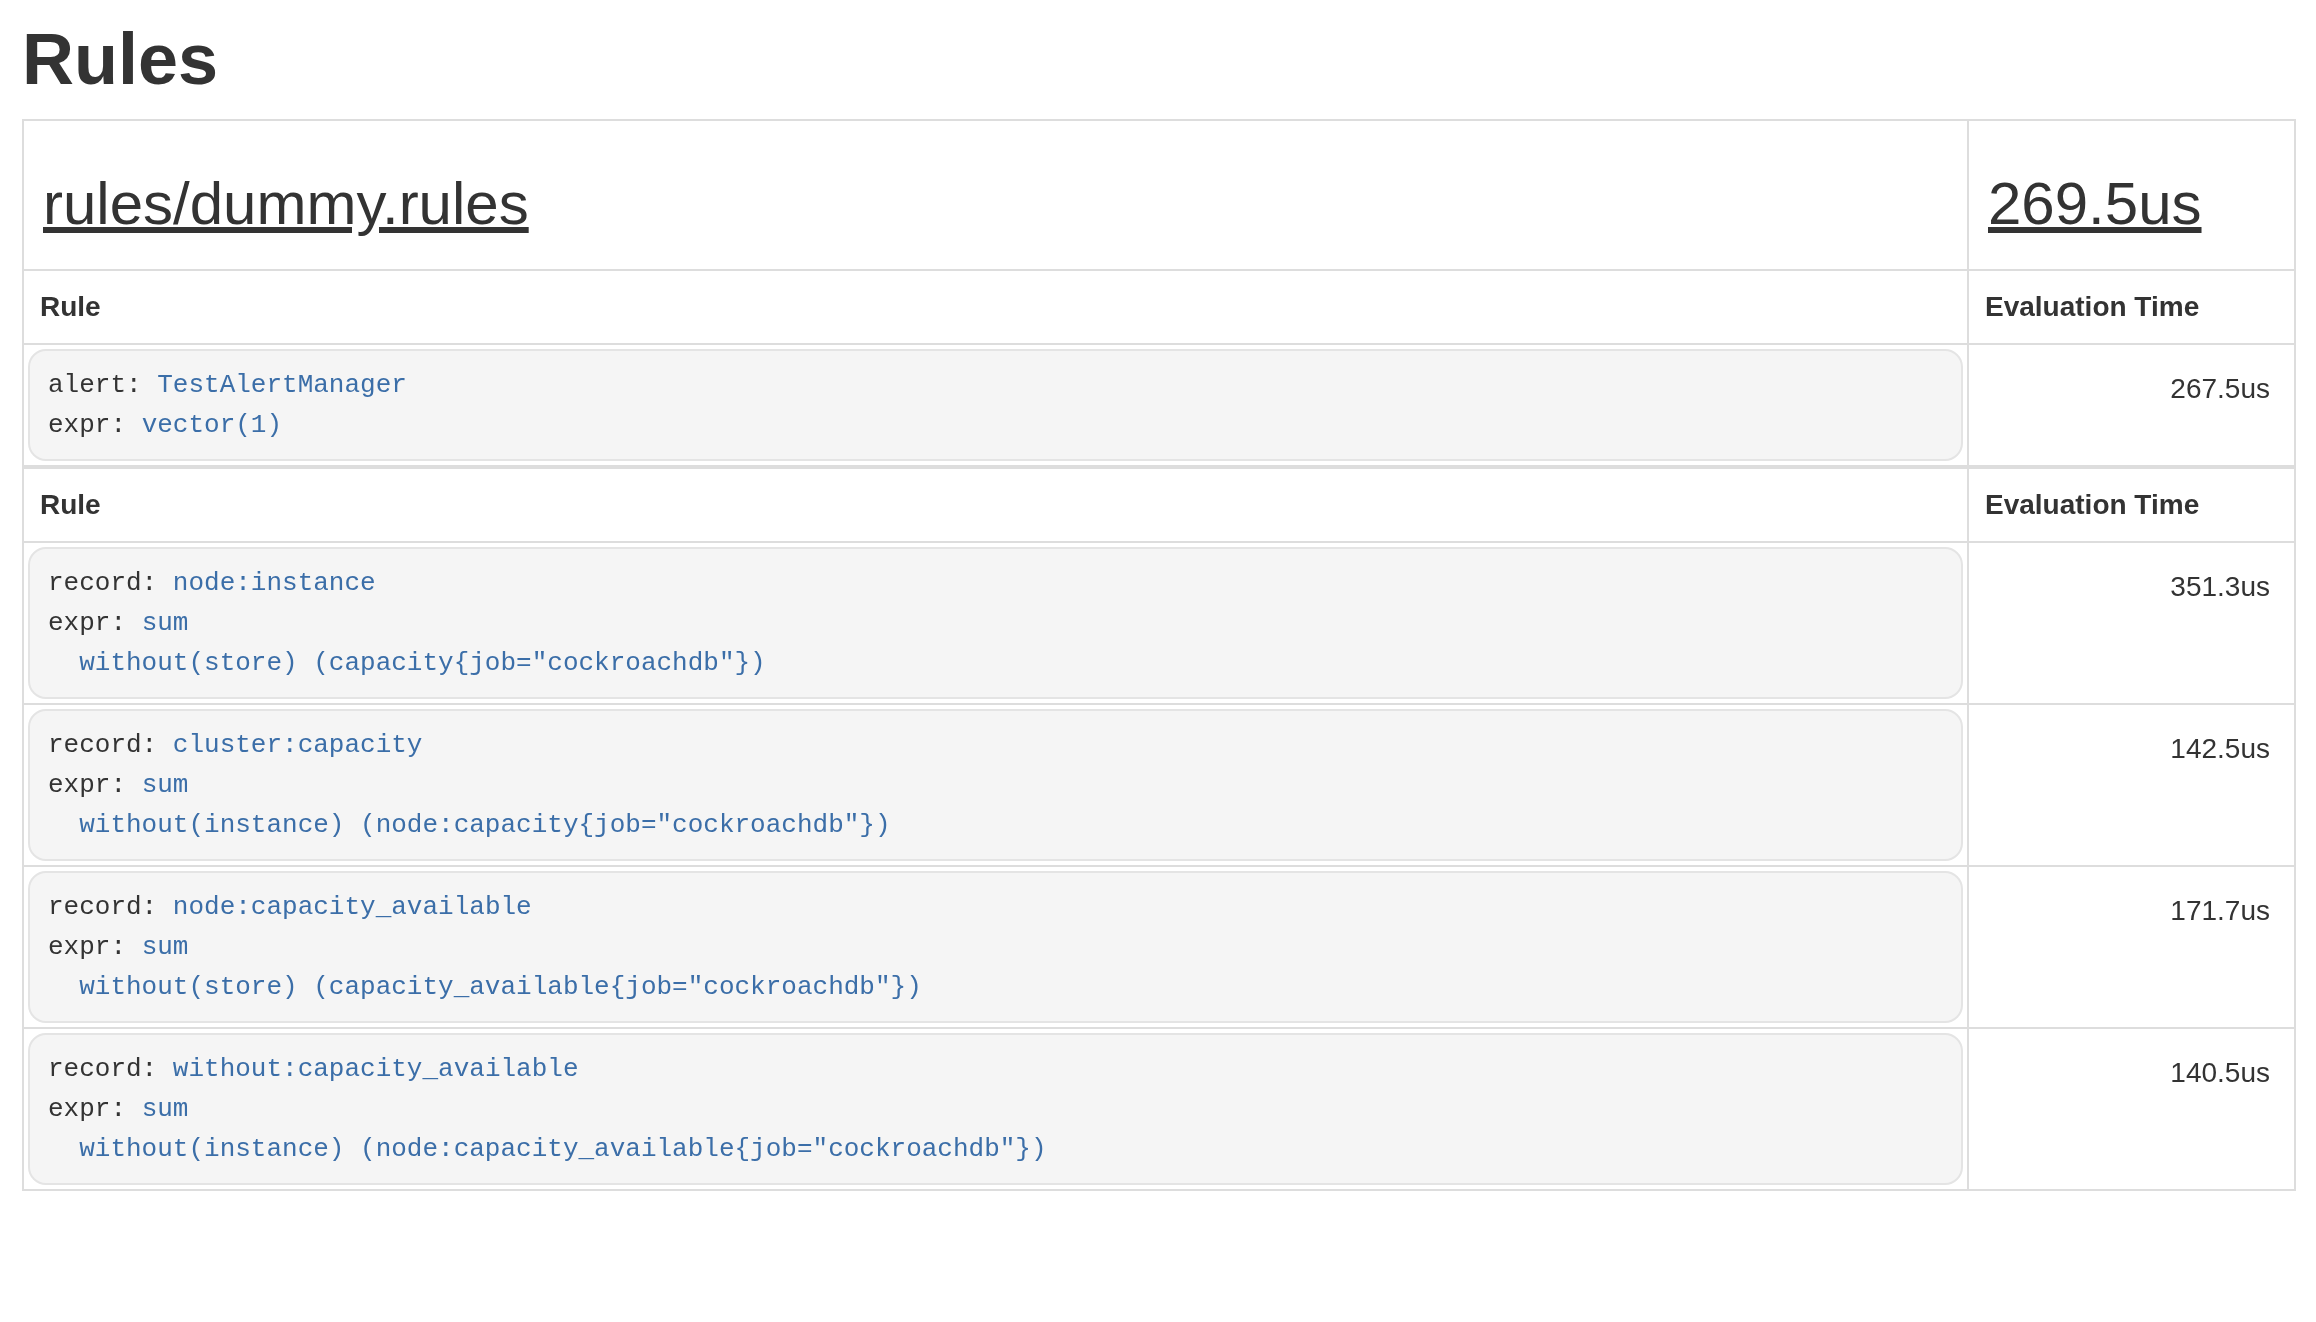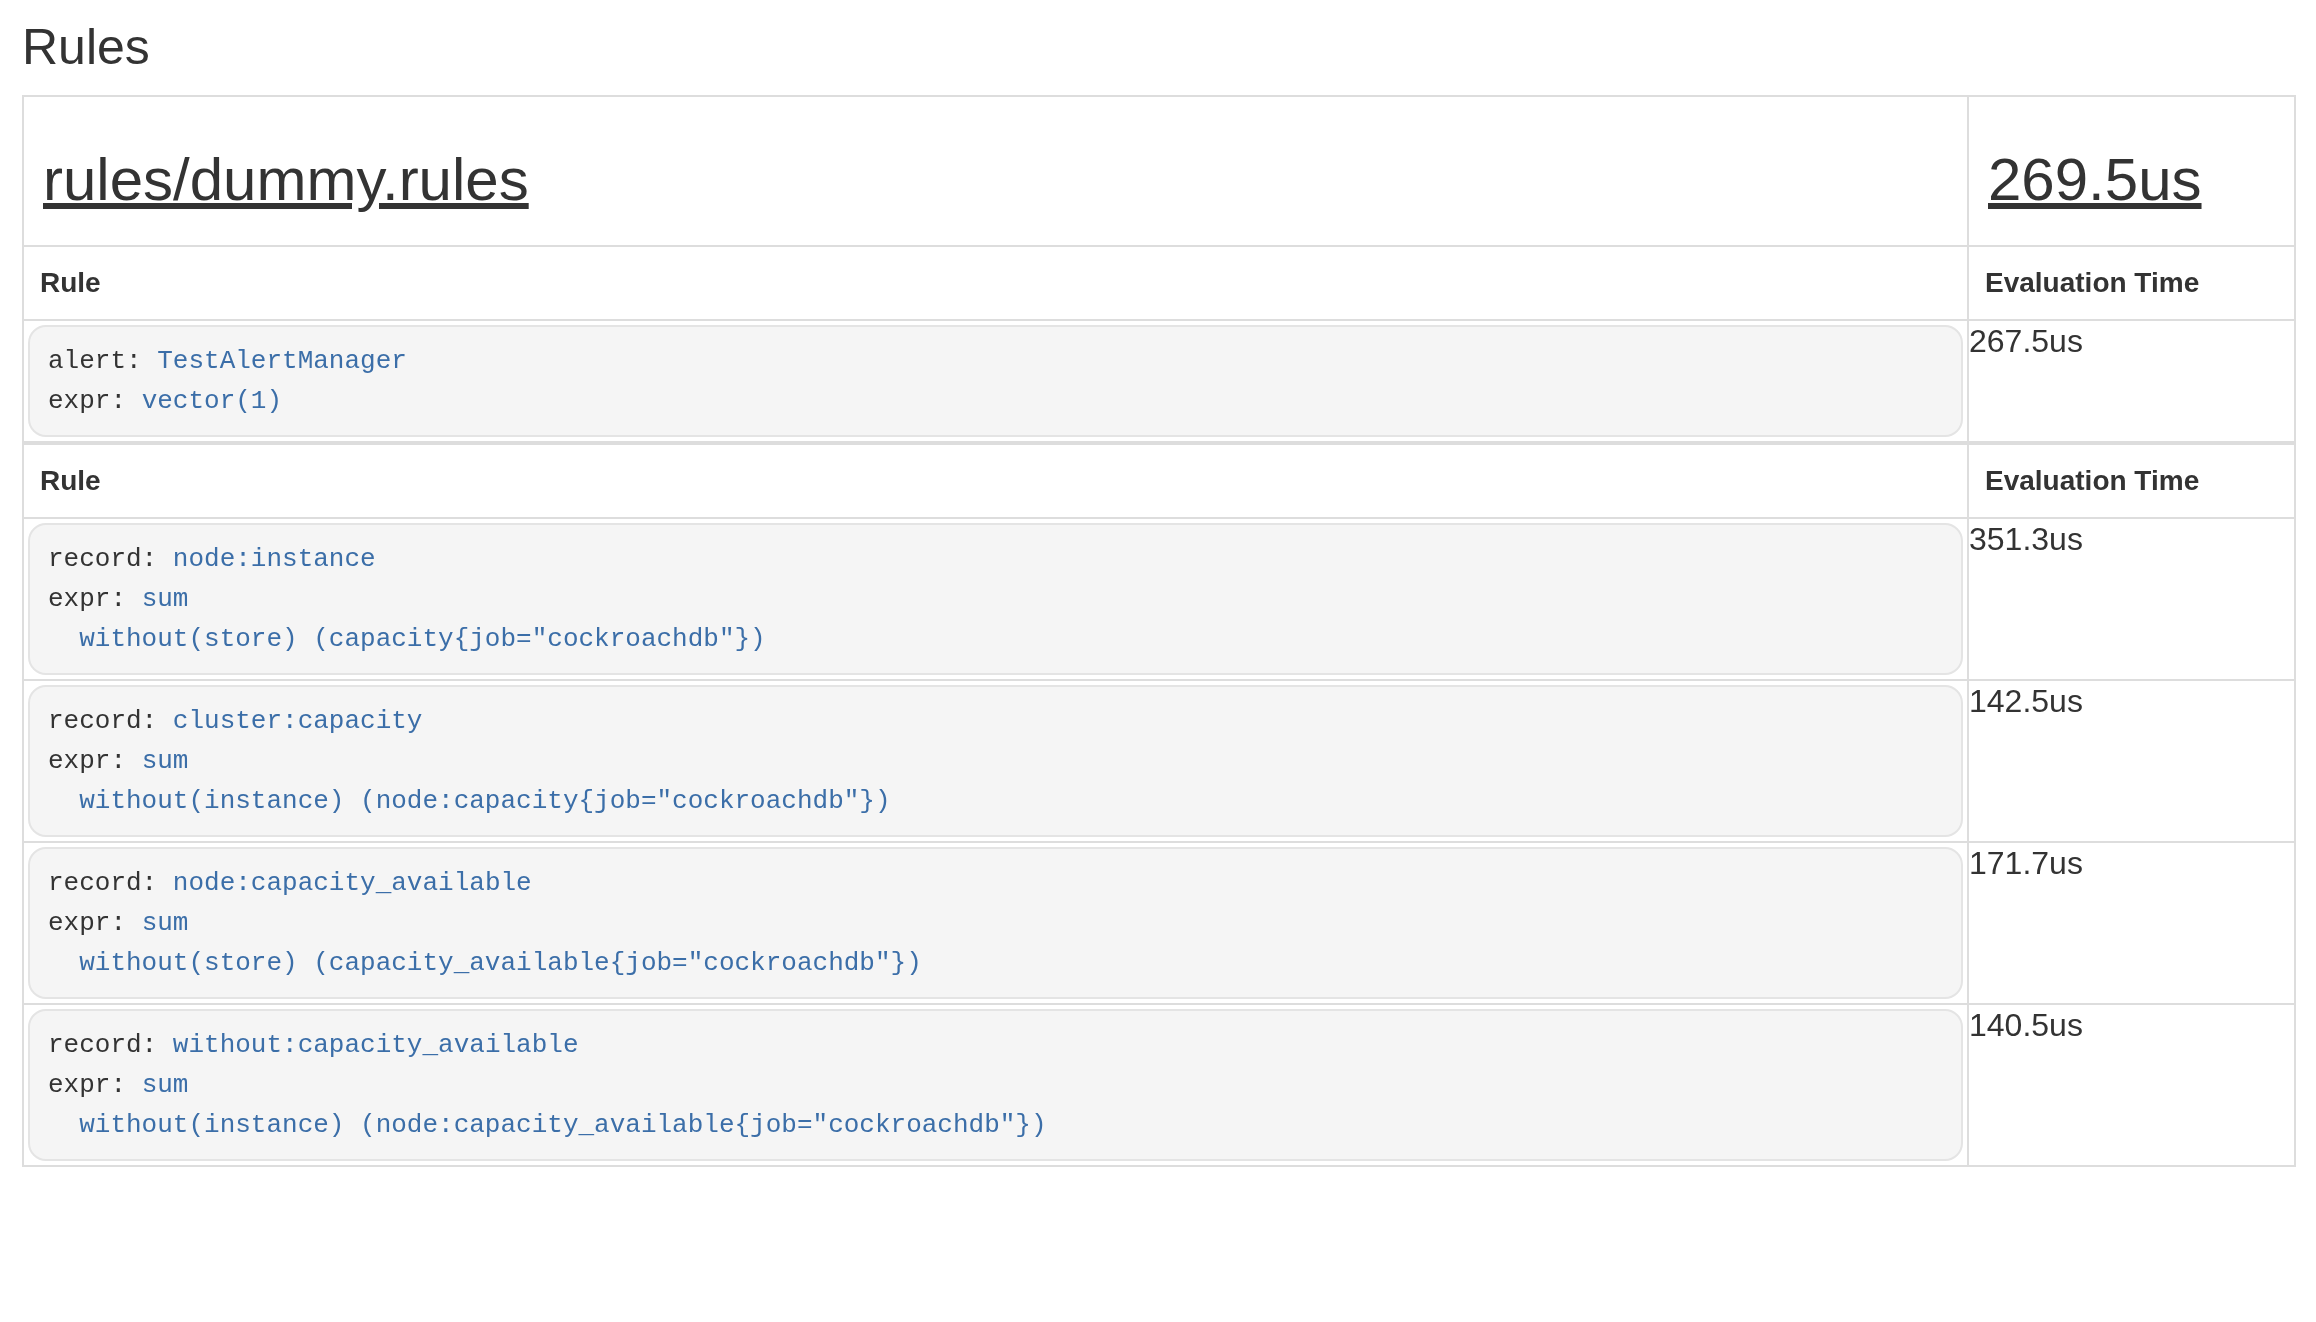--- a/index.html
+++ b/index.html
@@ -7,23 +7,23 @@
     width: 2316px; height: 1322px;
     box-sizing: border-box;
     padding: 14px 22px 0 22px;
     overflow: hidden;
     background: #ffffff;
     color: #333333;
     font-family: "Liberation Sans", "DejaVu Sans", sans-serif;
     font-size: 28px;
   }
   h1.page-title {
-    font-size: 50px;
+    font-size: 72px;
     line-height: 1.1;
-    font-weight: 400;
+    font-weight: 700;
     margin: 6px 0 20px 0;
   }
   table.rules-table {
     border-collapse: collapse;
     table-layout: fixed;
     width: 2272px;
   }
   table.rules-table + table.rules-table { margin-top: 0; }
   col.c-rule { width: 1945px; }
   col.c-eval { width: 327px; }
@@ -61,23 +61,24 @@
     color: #333333;
     white-space: pre;
     overflow: hidden;
   }
   a.rule-link {
     color: #3b6ea8;
     text-decoration: none;
     cursor: pointer;
   }
   td.eval-cell {
-    padding: 0;
-    font-size: 32px;
+    padding: 24px;
+    font-size: 28px;
     line-height: 40px;
+    text-align: right;
   }
 </style>
 </head>
 <body>
 
 <h1 class="page-title">Rules</h1>
 
 <table class="rules-table">
   <colgroup>
       <col class="c-rule">

